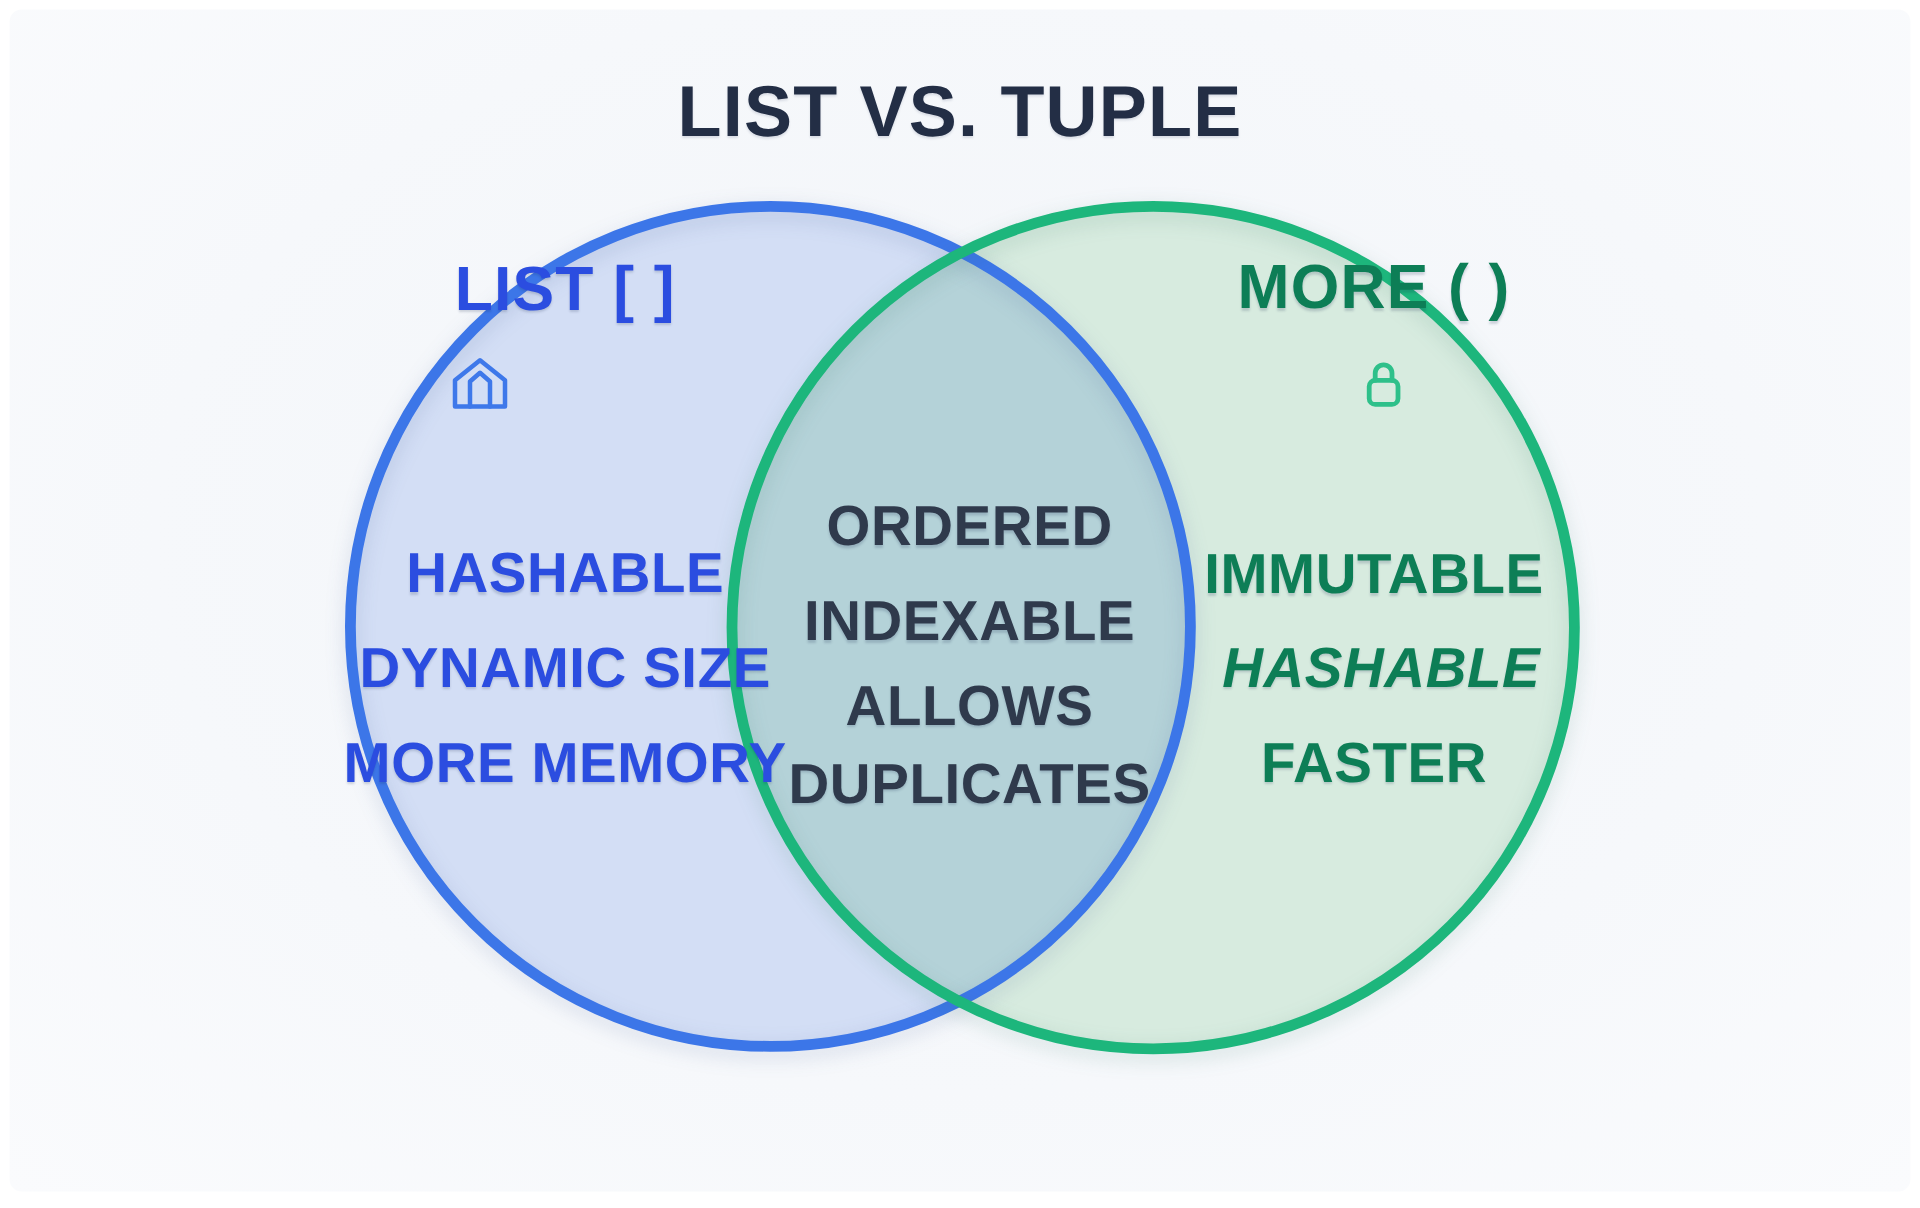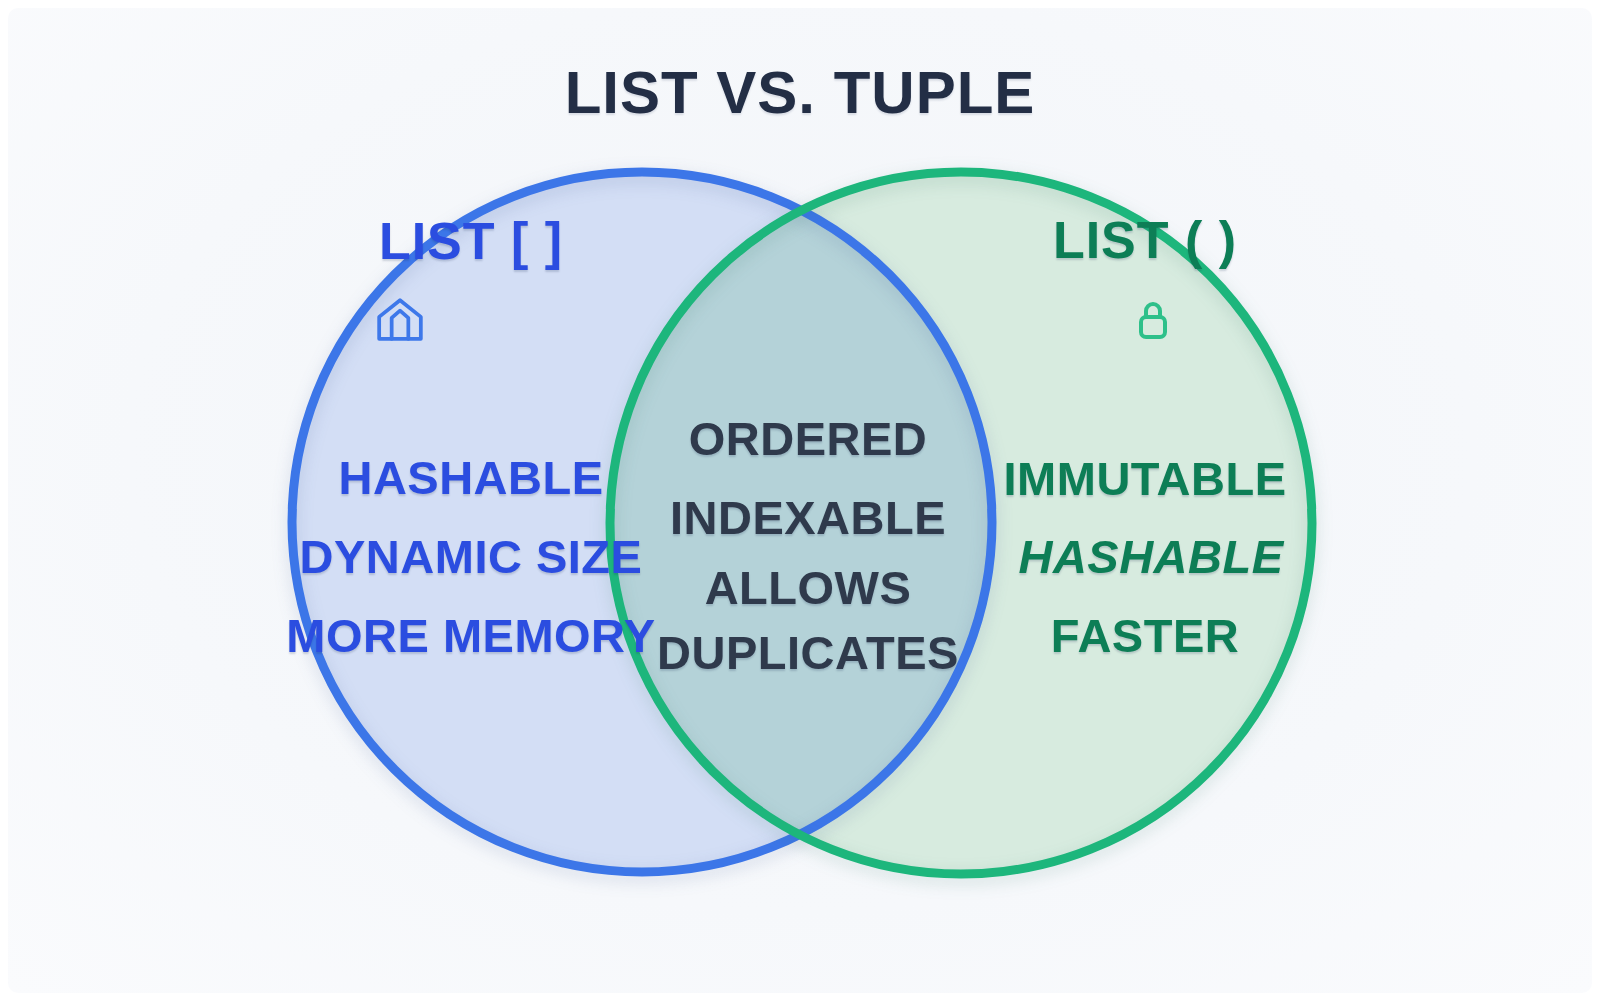--- a/index.html
+++ b/index.html
@@ -77,21 +77,21 @@
 
     <div class="vtext set-label blue-text" style="left:463px; top:233px;">LIST [ ]</div>
 
     <svg class="icon" style="left:392px; top:312px;" width="50" height="50" viewBox="0 0 48 48">
       <g fill="none" stroke="#3e78ea" stroke-width="3.6" stroke-linecap="round" stroke-linejoin="round">
         <path d="M24 5 L44 21 L44 42 L4 42 L4 21 Z"></path>
         <path d="M16 42 V22 L24 15 L32 22 V42"></path>
       </g>
     </svg>
 
-    <div class="vtext set-label green-text" style="left:1137px; top:232px;">LIST ( )</div>
+    <div class="vtext set-label green-text" style="left:1137px; top:232px;">MORE ( )</div>
 
     <svg class="icon" style="left:1145px; top:311px;" width="44" height="48" viewBox="0 0 44 48">
       <g fill="none" stroke="#2ec08a" stroke-width="4" stroke-linecap="round" stroke-linejoin="round">
         <rect x="10" y="22" width="24" height="20" rx="5"></rect>
         <path d="M15 22 v-6 a7 7 0 0 1 14 0 v6"></path>
       </g>
     </svg>
 
     <div class="vtext item blue-text" style="left:463px; top:469px;">HASHABLE</div>
     <div class="vtext item blue-text" style="left:463px; top:627px;">MORE MEMORY</div>

